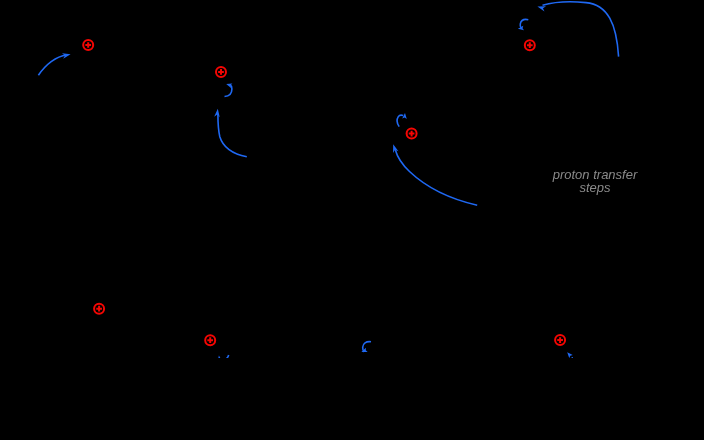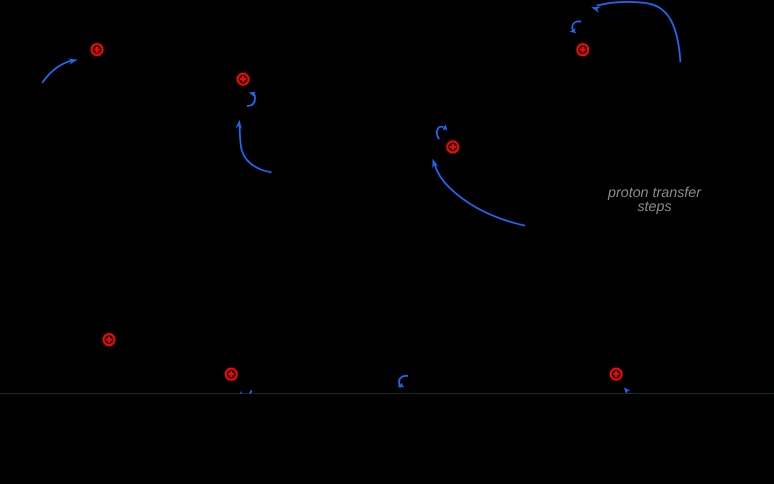--- a/index.html
+++ b/index.html
@@ -1,16 +1,16 @@
 <!DOCTYPE html>
 <html><head>
 <meta charset="utf-8">
 <style>
   html,body{margin:0;padding:0;background:#000;}
-  #page{position:relative;width:704px;height:358px;background:#14b8a6;overflow:hidden;}
+  #page{position:relative;width:704px;height:358px;background:#fde047;overflow:hidden;}
   svg{display:block;}
 </style>
 </head>
 <body>
 <div id="page">
 <svg width="704" height="440" viewBox="0 0 704 440">
   <rect x="0" y="0" width="704" height="440" fill="#000"></rect>
   <defs>
     <g id="oplus">
       <circle r="5.0" fill="none" stroke="#f50603" stroke-width="2.0"></circle>

